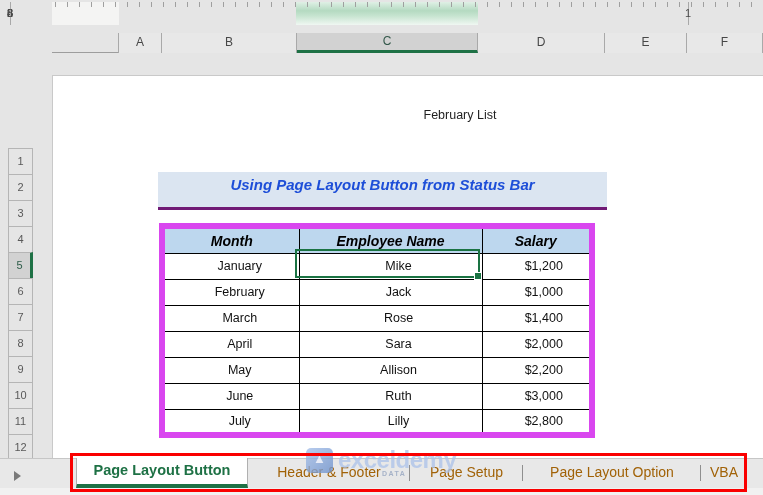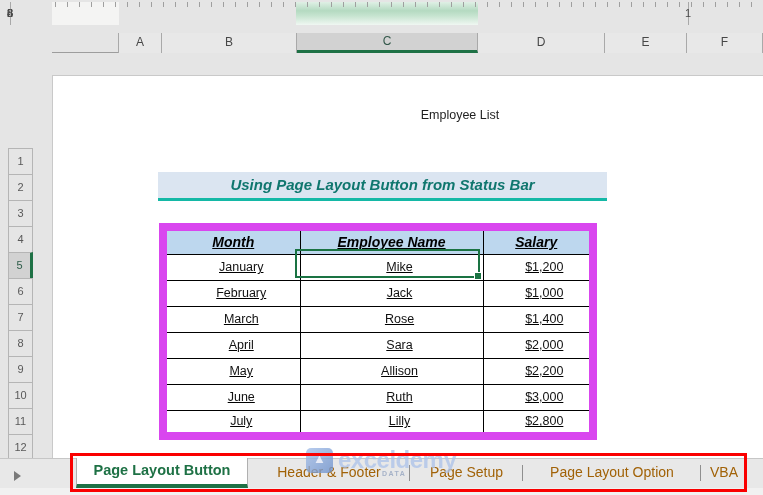--- a/index.html
+++ b/index.html
@@ -40,27 +40,27 @@
   
   .row-strip { position:absolute; left:8px; top:148px; width:25px; }
   .row-head { width:25px; height:27px; margin-top:-1px; border:1px solid #b5b5b5; background:#e5e5e5;
           text-align:center; font-size:11px; line-height:25px; color:#595959; }
   .row-head:first-of-type { margin-top:0; }
   .row-head.selected { background:#d2d2d2; border-right:3px solid #1e7145; color:#2f5d4a; }
 
   
   .page-header-text { position:absolute; left:310px; top:108px; width:300px; text-align:center;
           font-size:12.5px; color:#1f1f1f; }
-  .banner { position:absolute; left:158px; top:172px; width:449px; height:29px; background:#dbe5f1;
-          border-bottom:3px solid #14b8a6; text-align:center; font-weight:bold; font-style:italic;
-          font-size:15px; line-height:25px; color:#0f766e; }
+  .banner { position:absolute; left:158px; top:172px; width:449px; height:38px; background:#dbe5f1;
+          border-bottom:3px solid #701a75; text-align:center; font-weight:bold; font-style:italic;
+          font-size:15px; line-height:25px; color:#1d4ed8; }
 
   
   table.emp { position:absolute; left:159px; top:223px; border-collapse:collapse; table-layout:fixed;
-          border:8px solid #d946ef;text-decoration:underline; }
+          border:6px solid #d946ef; }
   table.emp th, table.emp td { border:1.5px solid #000; text-align:center; overflow:hidden; }
   table.emp th { background:#bdd7ee; font-weight:bold; font-style:italic; font-size:14px; height:27px; color:#000; }
   table.emp td { font-size:12.5px; height:26px; color:#111;padding-left:16px; }
   table.emp th:nth-child(1){width:137px} table.emp th:nth-child(2){width:183px} table.emp th:nth-child(3){width:110px}
 
   .active-cell { position:absolute; left:295px; top:249px; width:185px; height:29px;
           border:2px solid #1a7343; pointer-events:none; }
   .active-cell::after { content:""; position:absolute; right:-4px; bottom:-4px; width:6px; height:6px;
           background:#1a7343; border:1px solid #fff; }
 
@@ -155,21 +155,21 @@
       <div class="row-head">9</div>
 
       <div class="row-head">10</div>
 
       <div class="row-head">11</div>
 
       <div class="row-head">12</div>
 
   </div>
 
-  <div class="page-header-text">Employee List</div>
+  <div class="page-header-text">February List</div>
 
   <div class="banner">Using Page Layout Button from Status Bar</div>
 
   <table class="emp">
     <thead>
       <tr>
         <th>Month</th>
         <th>Employee Name</th>
         <th>Salary</th>
       </tr>

